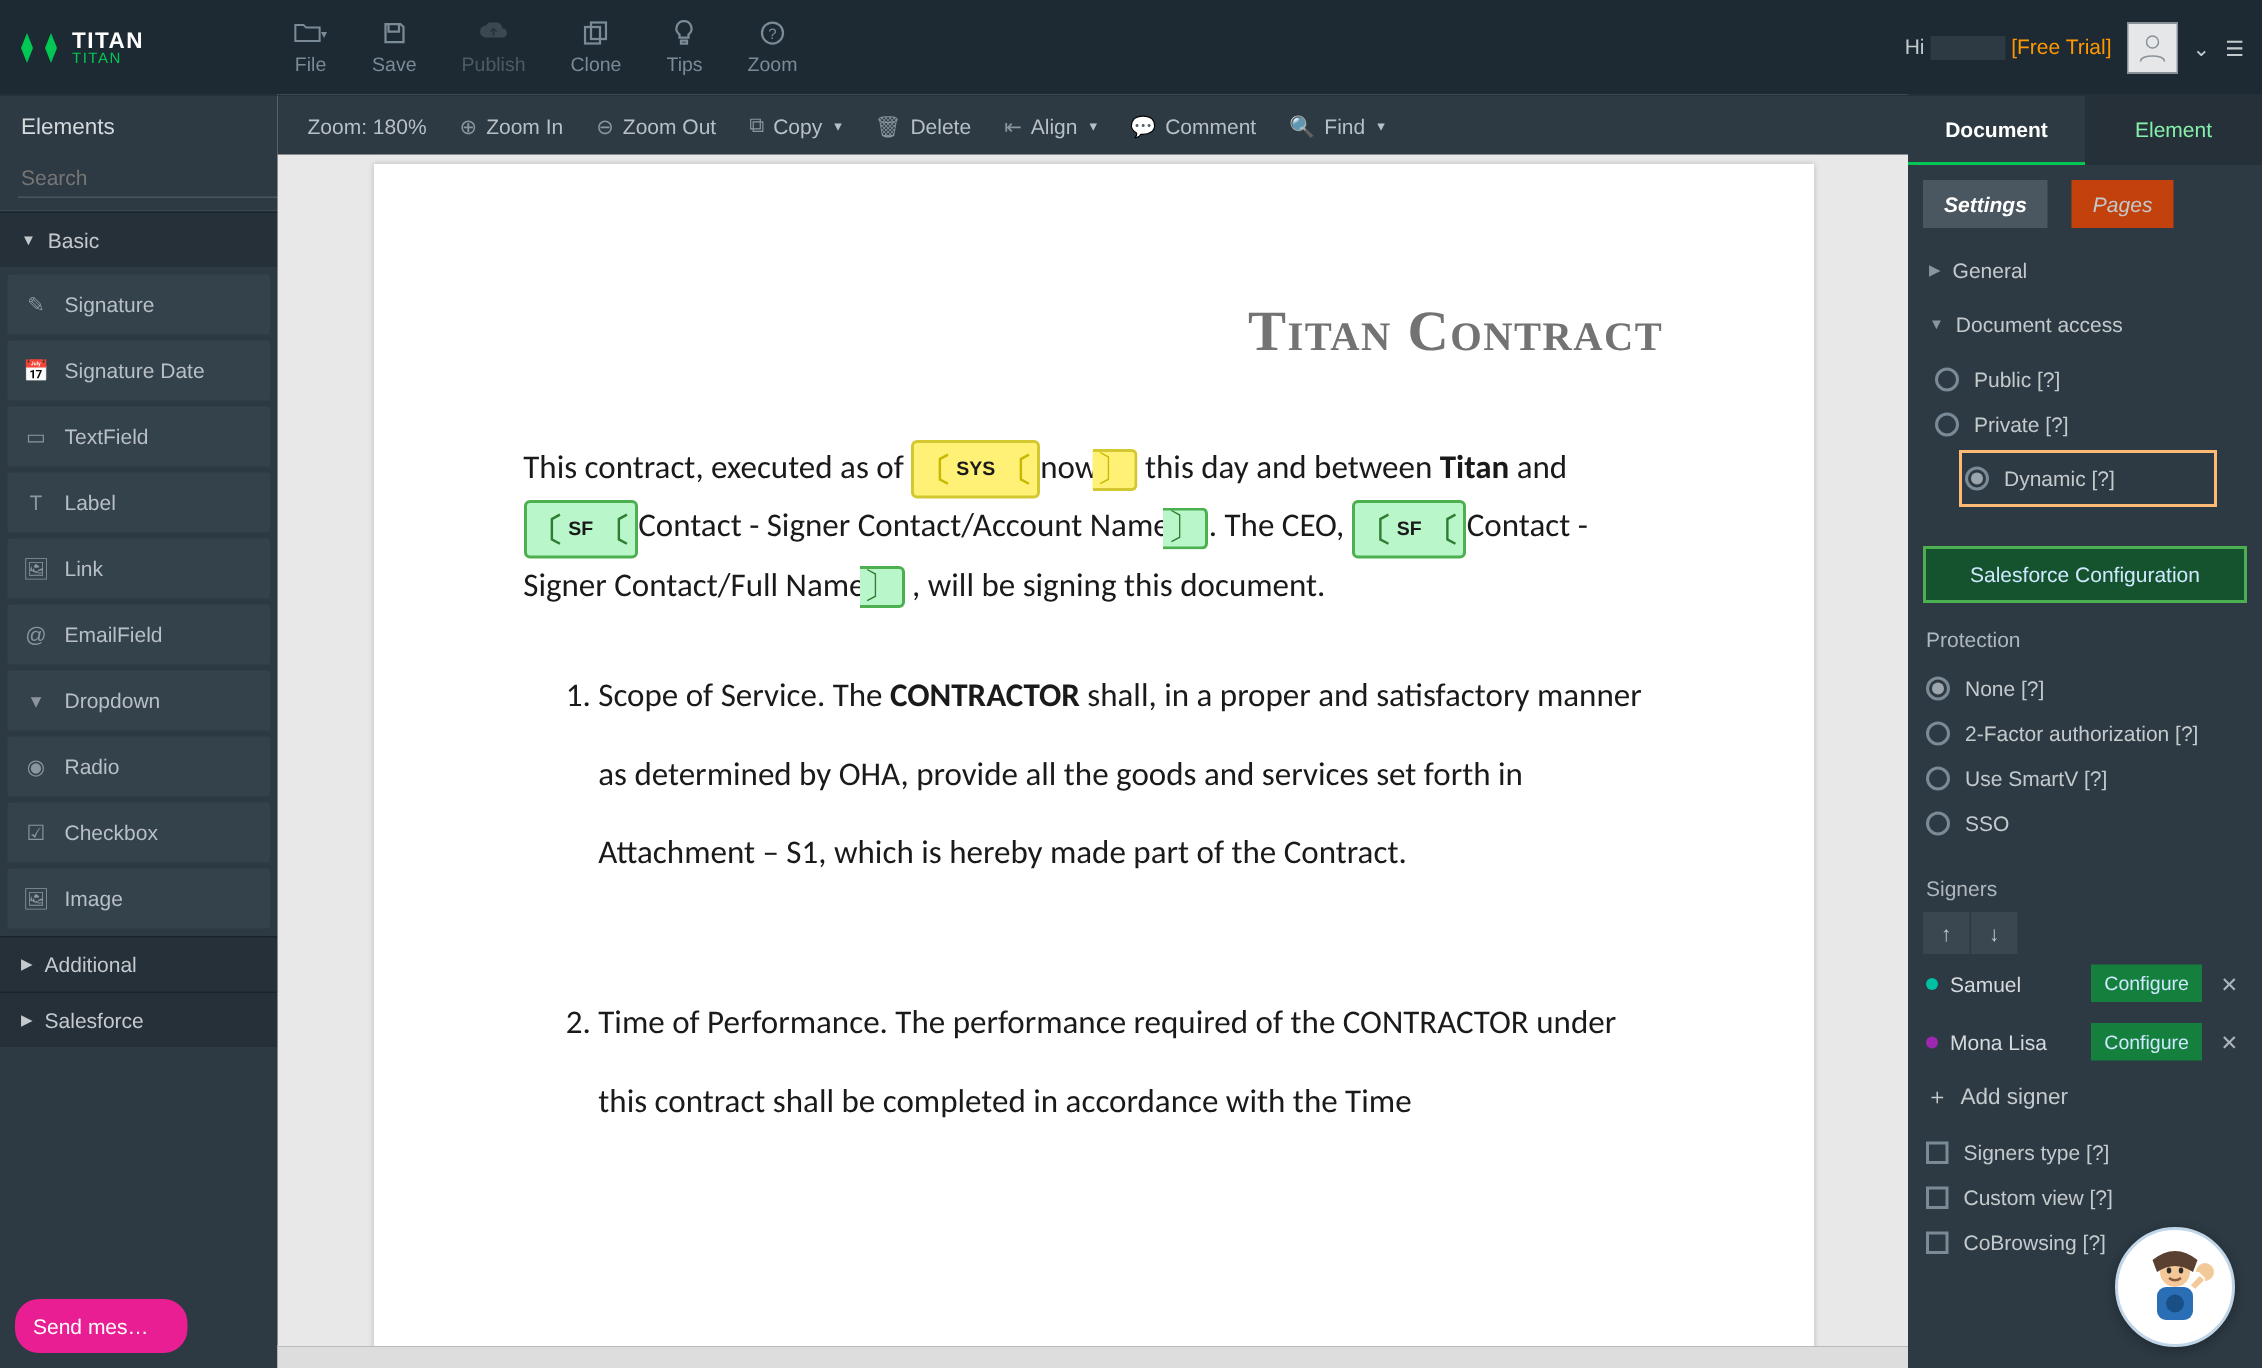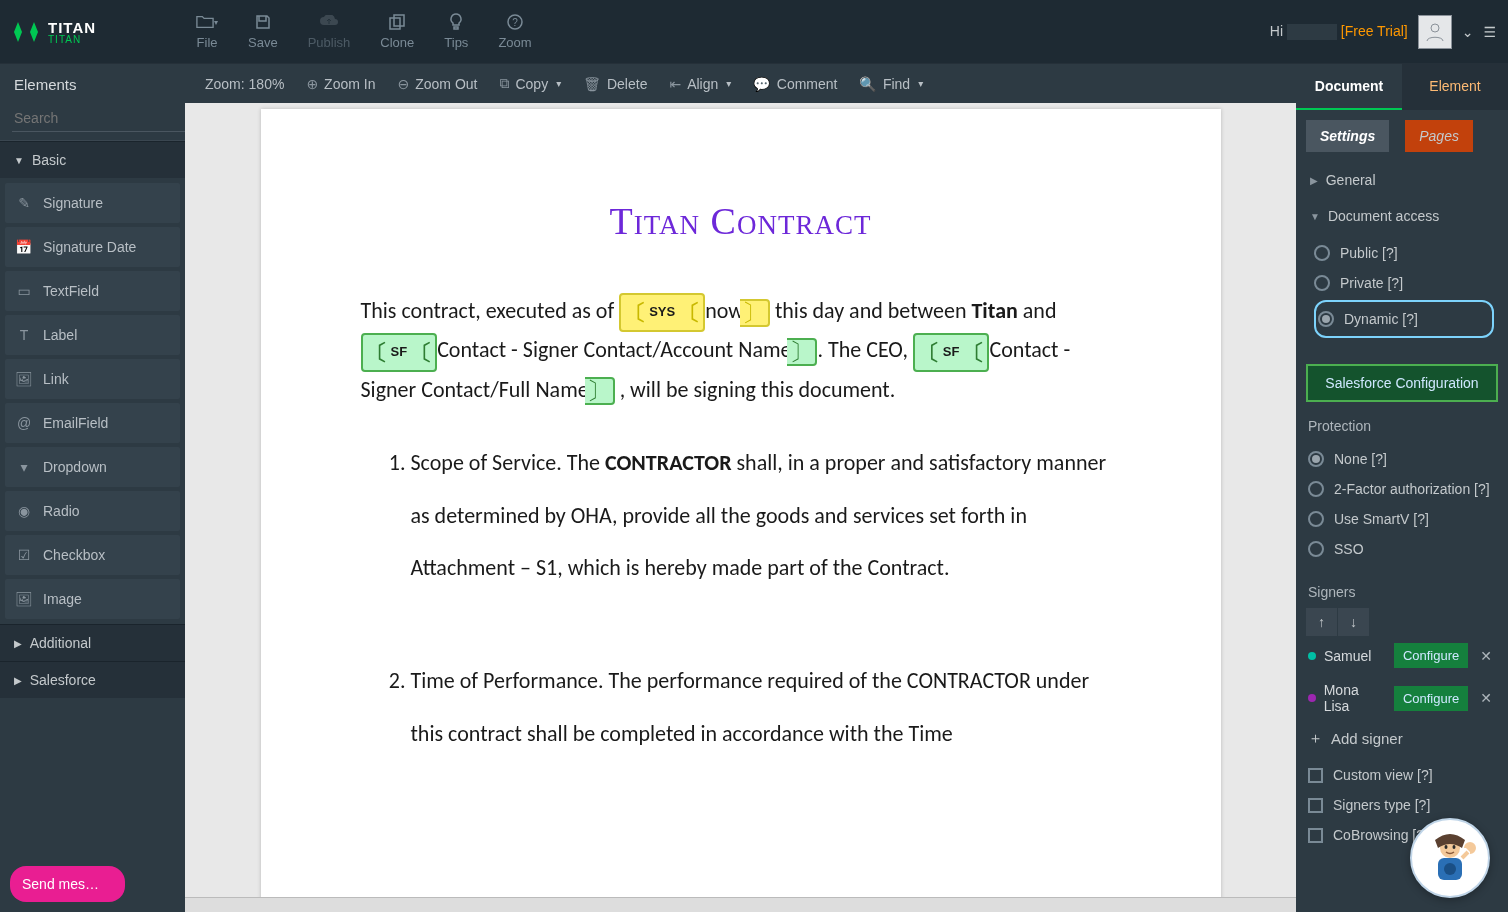--- a/index.html
+++ b/index.html
@@ -48,58 +48,58 @@
 
 .main { flex: 1; display: flex; flex-direction: column; background: #e0e0e0; }
 .toolbar { height: 40px; background: #2d3a43; display: flex; align-items: center; padding: 0 20px; gap: 22px; color: #b8bfc5; font-size: 14px; border-top: 1px solid #253039; }
 .tool { display: flex; align-items: center; gap: 6px; cursor: pointer; }
 .tool .tico { color: #8a959e; }
 .tool .dd { font-size: 10px; margin-left: 2px; }
 
 
 .canvas-wrap { flex: 1; overflow: auto; background: #e8e8e8; position: relative; padding: 0 0 0 0; }
 .page { background: #fff; margin: 6px auto; width: 960px; min-height: 1000px; padding: 90px 100px 40px; box-shadow: 0 0 4px rgba(0,0,0,0.2); }
-.doc-title { font-family: 'Times New Roman', serif; font-size: 38px; text-align: center; font-variant: small-caps; font-weight: 400; color: #6d28d9; margin-bottom: 50px; letter-spacing: 1px; }
+.doc-title { font-family: 'Times New Roman', serif; font-size: 38px; text-align: right; font-variant: small-caps; font-weight: 700; color: #737373; margin-bottom: 50px; letter-spacing: 1px; }
 .doc-body { font-family: Calibri, Arial, sans-serif; font-size: 22px; color: #1a1a1a; line-height: 1.6; }
 .doc-body .b { font-weight: 700; }
 .tag { display: inline-flex; align-items: center; border-radius: 4px; padding: 0 3px; font-size: 13px; vertical-align: middle; }
 .tag-sys { background: #fff176; border: 2px solid #d4c830; }
 .tag-sys .tbrace { color: #c8b800; font-size: 22px; font-weight: 700; }
 .tag-sf { background: #b9f6ca; border: 2px solid #4caf50; }
 .tag-sf .tbrace { color: #2e7d32; font-size: 22px; font-weight: 700; }
 .tag .tlabel { font-weight: 700; padding: 0 3px; font-family: Arial; }
 .tbend { display: inline-block; font-size: 24px; vertical-align: middle; margin-left: -4px; }
 .tbend.sys { color: #c8b800; background: #fff176; border: 2px solid #d4c830; border-left: none; border-radius: 0 4px 4px 0; padding: 0 2px; line-height: 1; }
 .tbend.sf { color: #2e7d32; background: #b9f6ca; border: 2px solid #4caf50; border-left: none; border-radius: 0 4px 4px 0; padding: 0 2px; line-height: 1; }
 
 .ol { margin-top: 30px; padding-left: 50px; }
 .ol li { margin-bottom: 60px; line-height: 2.4; }
 
 .hscroll { height: 15px; background: #ddd; border-top: 1px solid #bbb; }
 
 
-.right { width: 212px; background: #2d3a43; display: flex; flex-direction: column; border-top: 1px solid #253039; }
+.right { width: 236px; background: #2d3a43; display: flex; flex-direction: column; border-top: 1px solid #253039; }
 .rtabs { display: flex; height: 46px; background: #253039; }
-.rtab { flex: 1; display: flex; align-items: center; justify-content: center; color: #fdba74; font-size: 14px; cursor: pointer; border-bottom: 2px solid transparent; }
+.rtab { flex: 1; display: flex; align-items: center; justify-content: center; color: #86efac; font-size: 14px; cursor: pointer; border-bottom: 2px solid transparent; }
 .rtab.active { background: #2d3a43; color: #fff; font-weight: 700; border-bottom: 2px solid #00c853; }
 
 .subtabs { display: flex; padding: 10px; gap: 16px; font-style: italic; }
 .subtab { padding: 8px 14px; background: #c2410c; color: #c4c9cc; font-size: 14px; cursor: pointer; }
 .subtab.active { background: #4a5660; color: #fff; font-weight: 600; }
 
 .acc { padding: 0 10px; }
 .acc-item { padding: 10px 4px; display: flex; align-items: center; gap: 8px; color: #c4c9cc; cursor: pointer; font-size: 14px; }
 .acc-item .tri { font-size: 10px; color: #8a959e; }
 
 .radio-grp { padding: 4px 4px 10px 8px; }
 .radio-row { display: flex; align-items: center; gap: 10px; padding: 7px 0; color: #c4c9cc; font-size: 14px; cursor: pointer; }
 .radio { width: 16px; height: 16px; border: 2px solid #7a8a96; border-radius: 50%; display: inline-flex; align-items: center; justify-content: center; }
 .radio.on::after { content: ''; width: 8px; height: 8px; background: #9aa5ad; border-radius: 50%; }
 
-.highlight-box { border: 2px solid #7dd3fc; border-radius: 12px; margin: 2px 0 10px; padding: 2px; }
+.highlight-box { border: 2px solid #fdba74; border-radius: 0; margin: 2px 16px 10px; padding: 2px; }
 
 .sfc-btn { margin: 6px 10px 12px; padding: 9px 10px; background: #14532d; border: 2px solid #4caf50; color: #cfe8ff; font-size: 14px; text-align: center; cursor: pointer; }
 
 .subhead { padding: 4px 12px 6px; color: #aeb6bc; font-size: 14px; }
 
 .signers { padding: 4px 10px; }
 .signers-head { color: #aeb6bc; font-size: 14px; padding: 6px 2px 8px; }
 .arrows { display: flex; }
 .arrows .ab { width: 32px; height: 28px; background: #3a4650; display: flex; align-items: center; justify-content: center; cursor: pointer; border-right: 1px solid #2d3a43; }
 .signer-row { display: flex; align-items: center; gap: 8px; padding: 7px 2px; font-size: 14px; color: #d5d9dc; }
@@ -408,25 +408,25 @@
         <span class="cfg-btn">Configure</span>
         <span class="xbtn">✕</span>
       </div>
       <div class="add-signer">
           <span>＋</span>
           <span>Add signer</span>
         </div>
     </div>
     <div class="ck-row">
         <span class="ckbox"></span>
-        <span>Custom view [?]</span>
+        <span>Signers type [?]</span>
       </div>
     <div class="ck-row">
         <span class="ckbox"></span>
-        <span>Signers type [?]</span>
+        <span>Custom view [?]</span>
       </div>
     <div class="ck-row">
         <span class="ckbox"></span>
         <span>CoBrowsing [?]</span>
       </div>
   </div>
 </div>
 
 <div class="mascot">
   <svg width="60" height="60" viewBox="0 0 60 60">

